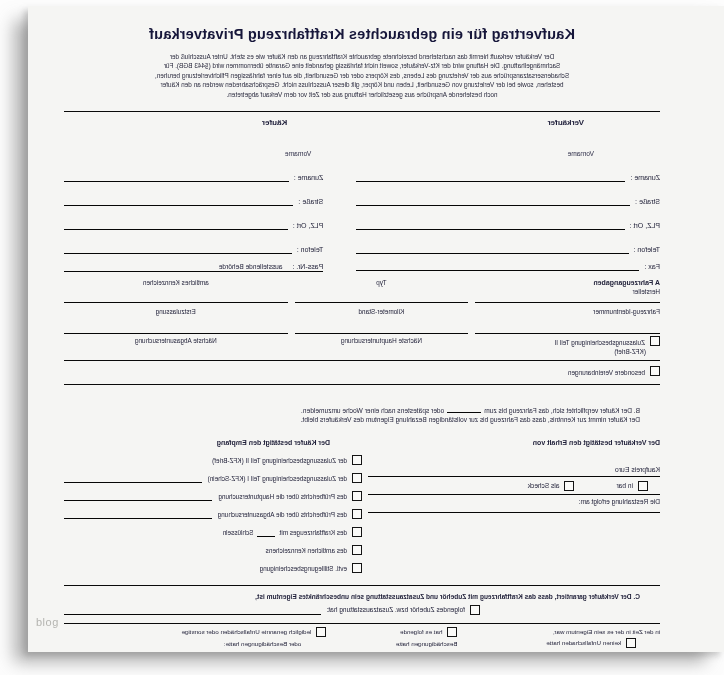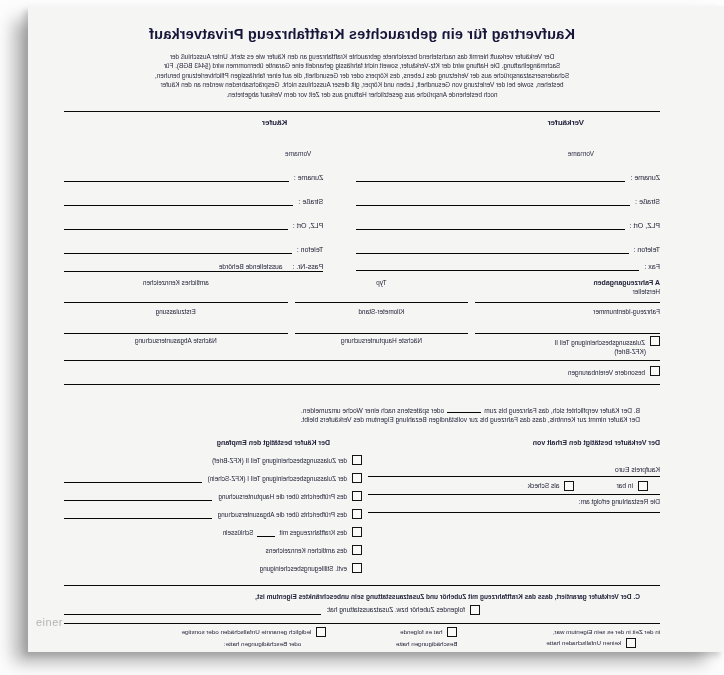--- a/index.html
+++ b/index.html
@@ -69,21 +69,21 @@
   .cb1{width:34%;} .cb2{width:22%;} .cb3{width:44%;}
   .cline2{display:flex;margin-top:2px;}
   .cb1 .cline2{margin-left:24px;}
   .cb3 .l2{margin-left:25px;margin-top:2px;}
   .watermark{position:absolute;left:36px;top:616px;font-size:11px;color:#b4b4b0;letter-spacing:0.5px;z-index:5;}
 </style>
 </head>
 <body>
 
 <div class="canvas">
-  <div class="watermark">einer</div>
+  <div class="watermark">blog</div>
 
   <div class="sheet">
     <div class="mirror">
       <div class="content">
 
         <div class="title">Kaufvertrag für ein gebrauchtes Kraftfahrzeug Privatverkauf</div>
 
         <div class="intro">
           <div>Der Verkäufer verkauft hiermit das nachstehend bezeichnete gebrauchte Kraftfahrzeug an den Käufer wie es steht. Unter Ausschluß der</div>
           <div>Sachmängelhaftung. Die Haftung wird der Kfz-Verkäufer, soweit nicht fahrlässig gehandelt eine Garantie übernommen wird (§443 BGB). Für</div>

